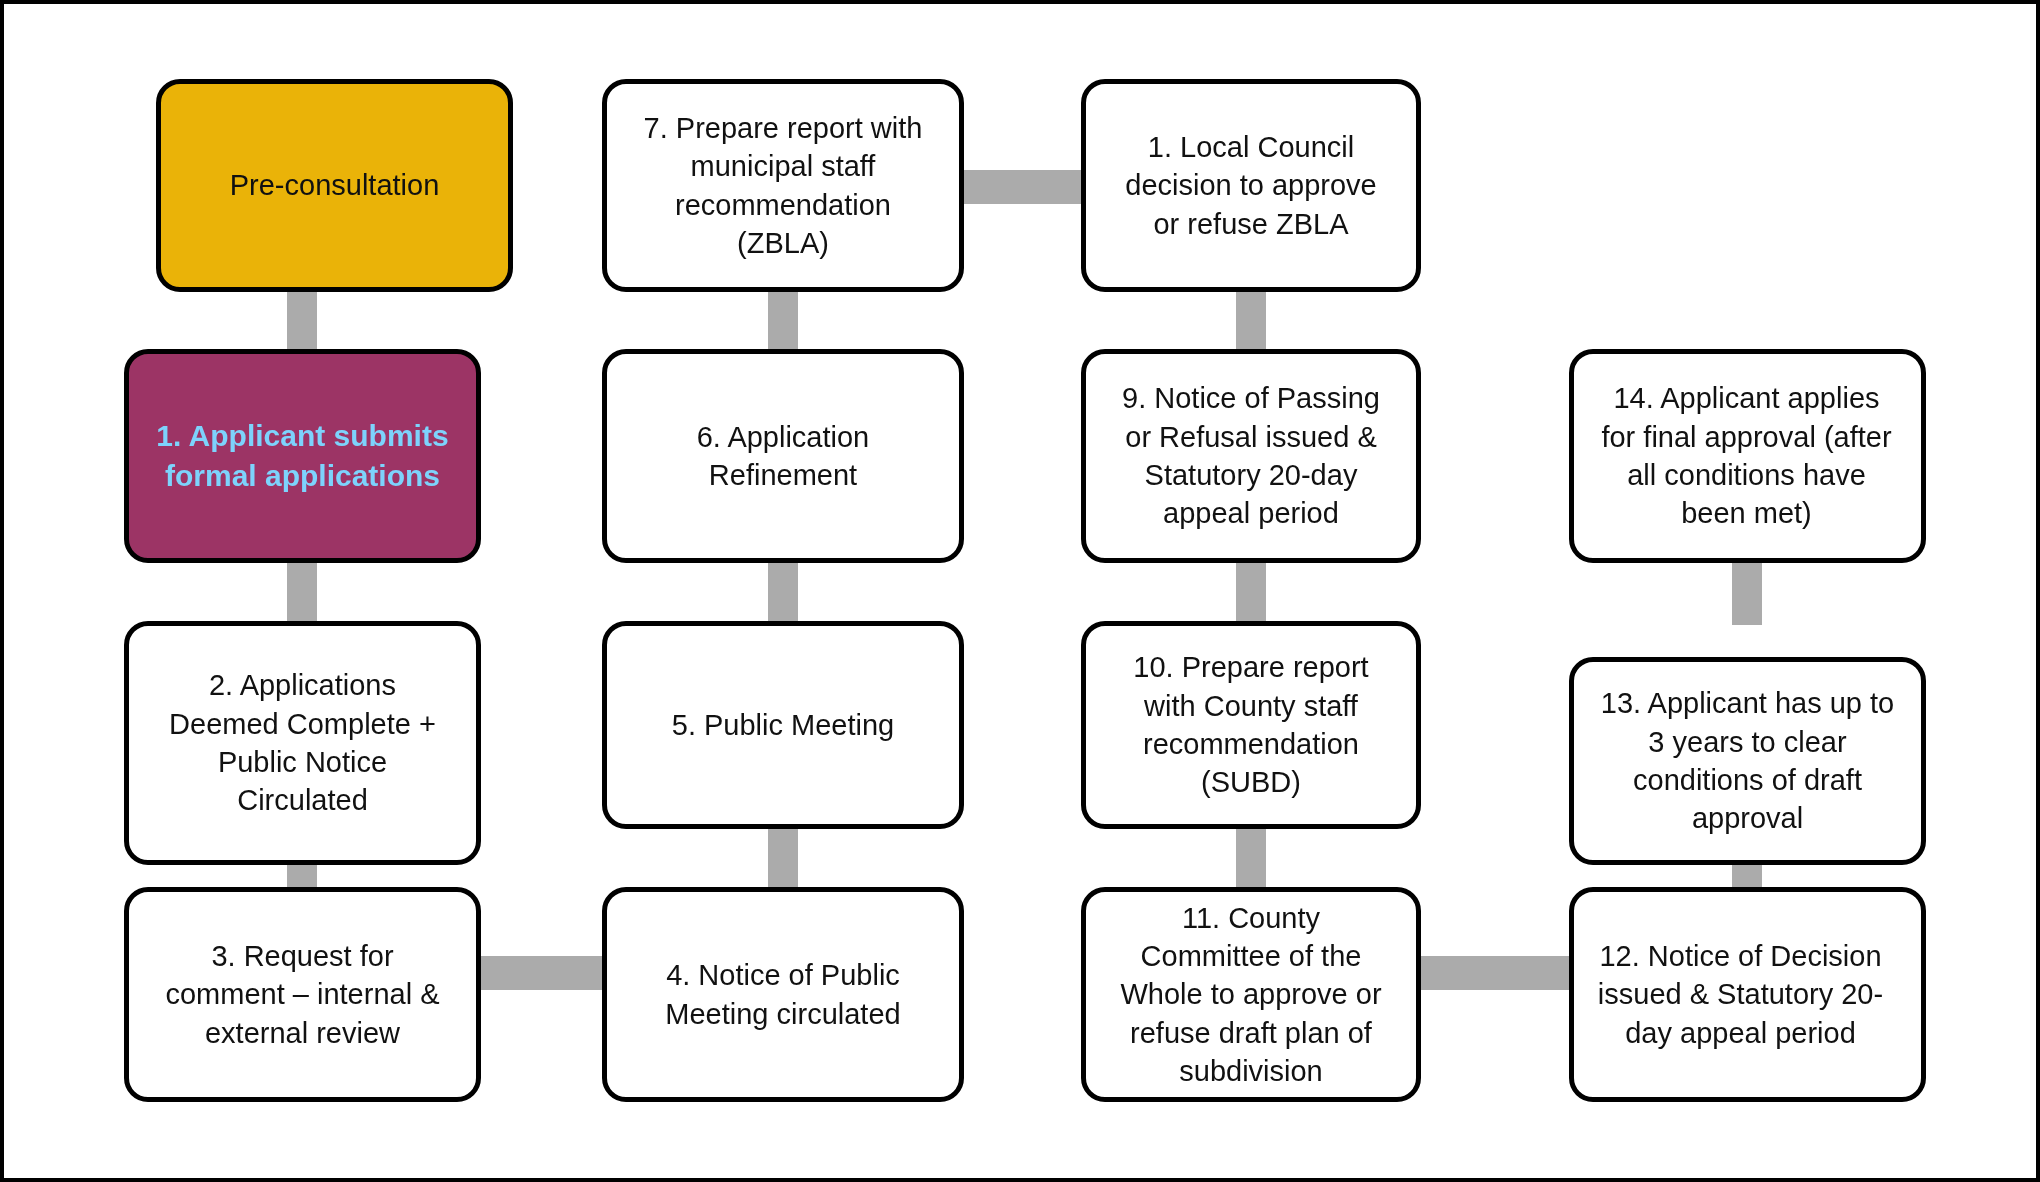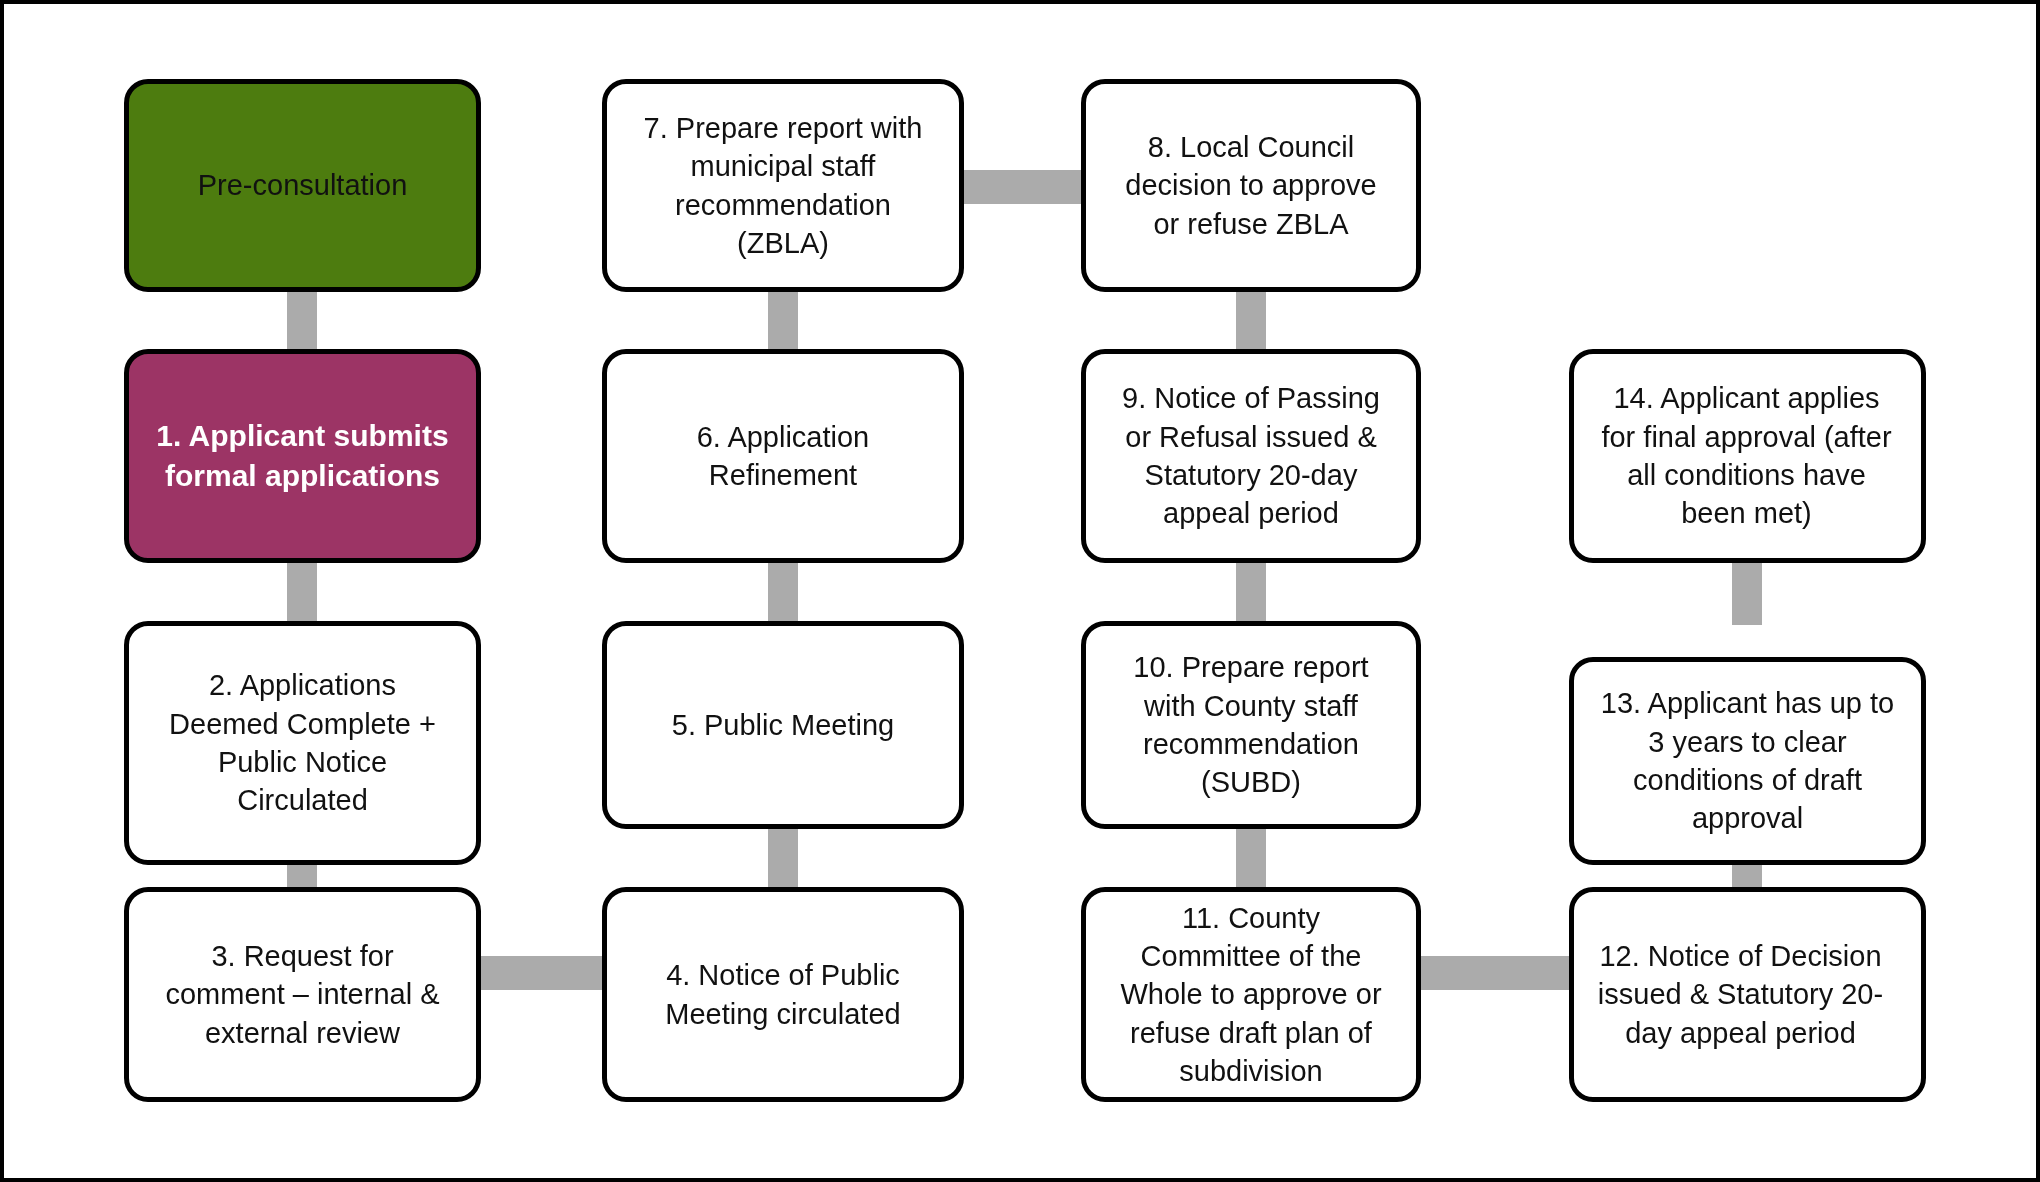--- a/index.html
+++ b/index.html
@@ -26,24 +26,24 @@
     display: flex;
     align-items: center;
     justify-content: center;
     text-align: center;
     font-size: 29px;
     line-height: 1.32;
     color: #111111;
     padding: 8px 26px;
     z-index: 2;
   }
-  .box.gray   { background: #4d7c0f; }
+  .box.gray   { background: #eab308; margin-left: 32px; }
   .box.accent {
     background: #9C3465;
-    color: #ffffff;
+    color: #7dd3fc;
     font-weight: 700;
     font-size: 30px;
   }
   .conn {
     position: absolute;
     background: #ABABAB;
     z-index: 1;
   }
   .vconn { width: 30px; }
   .hconn { height: 34px; }
@@ -111,21 +111,21 @@
   <div class="conn vconn" id="v-14-13"></div>
 
   <div class="box gray" id="box-pre">Pre-consultation</div>
   <div class="box accent" id="box-1">1. Applicant submits formal applications</div>
   <div class="box" id="box-2">2. Applications Deemed Complete + Public Notice Circulated</div>
   <div class="box" id="box-3">3. Request for comment – internal &amp; external review</div>
   <div class="box" id="box-4">4. Notice of Public Meeting circulated</div>
   <div class="box" id="box-5">5. Public Meeting</div>
   <div class="box" id="box-6">6. Application Refinement</div>
   <div class="box" id="box-7">7. Prepare report with municipal staff recommendation (ZBLA)</div>
-  <div class="box" id="box-8">8. Local Council decision to approve or refuse ZBLA</div>
+  <div class="box" id="box-8">1. Local Council decision to approve or refuse ZBLA</div>
   <div class="box" id="box-9">9. Notice of Passing or Refusal issued &amp; Statutory 20-day appeal period</div>
   <div class="box" id="box-10">10. Prepare report with County staff recommendation (SUBD)</div>
   <div class="box" id="box-11">11. County Committee of the Whole to approve or refuse draft plan of subdivision</div>
   <div class="box" id="box-12">12. Notice of Decision issued &amp; Statutory 20-day appeal period</div>
   <div class="box" id="box-13">13. Applicant has up to 3 years to clear conditions of draft approval</div>
   <div class="box" id="box-14">14. Applicant applies for final approval (after all conditions have been met)</div>
 
 </div>
 
 </body></html>

